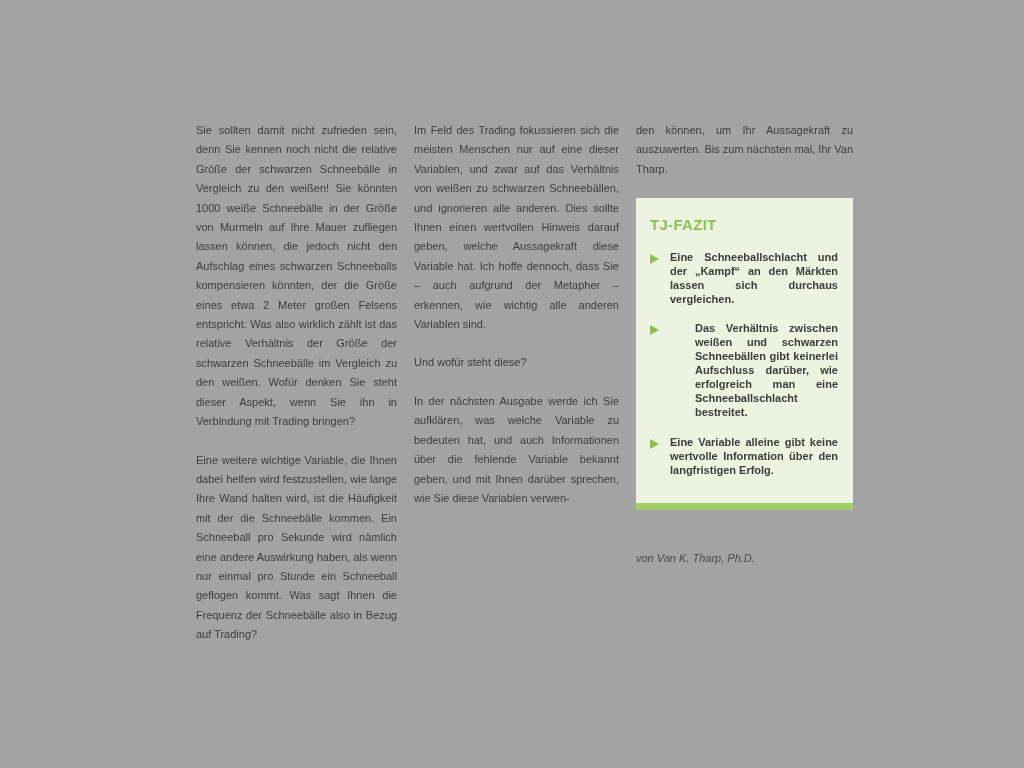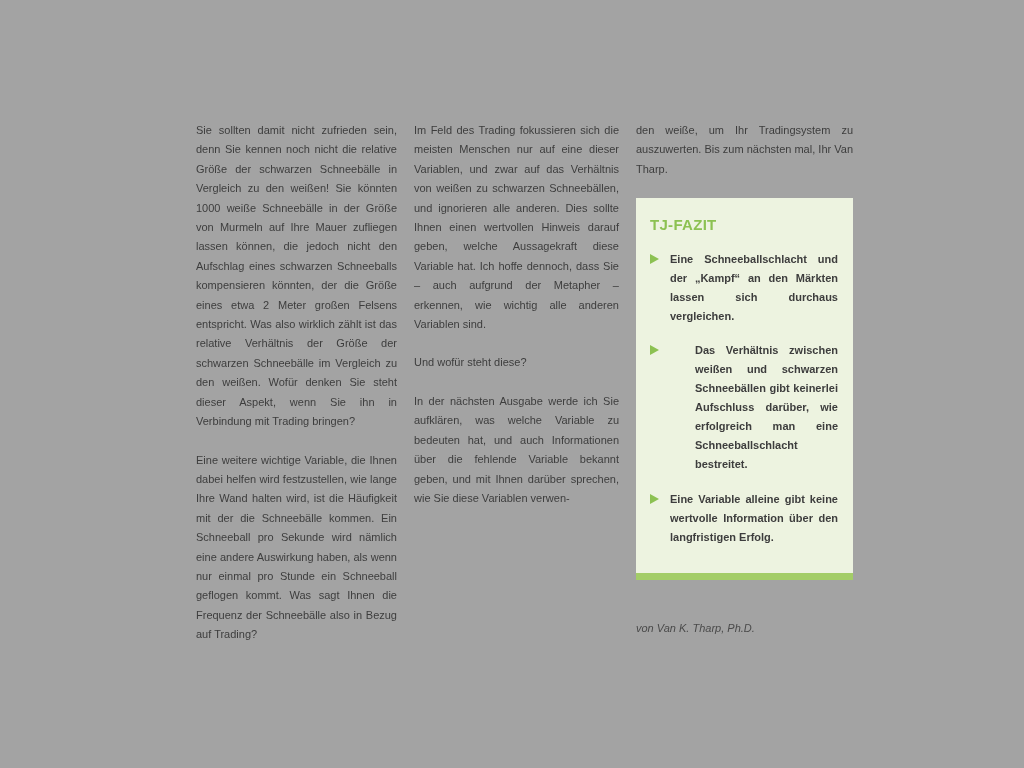--- a/index.html
+++ b/index.html
@@ -70,21 +70,21 @@
     border-top: 5.5px solid transparent;
     border-bottom: 5.5px solid transparent;
     margin-top: 4px;
     margin-right: 2px;
   }
   .fazit-text {
     display: block;
     margin-left: 9px;
     font-weight: bold;
     font-size: 11px;
-    line-height: 19px;
+    line-height: 14px;
     color: #3d3d3d;
     text-align: justify;
     hyphens: auto;
     -webkit-hyphens: auto;
   }
   .fazit-bar {
     height: 7px;
     background: #a3cd67;
   }
   .byline {
@@ -107,21 +107,21 @@
       <p class="para">Eine weitere wichtige Variable, die Ihnen dabei helfen wird festzustellen, wie lange Ihre Wand halten wird, ist die Häufigkeit mit der die Schneebälle kommen. Ein Schneeball pro Sekunde wird nämlich eine andere Auswirkung haben, als wenn nur einmal pro Stunde ein Schneeball geflogen kommt. Was sagt Ihnen die Frequenz der Schneebälle also in Bezug auf Trading?</p>
     </div>
 
     <div class="col col2">
       <p class="para">Im Feld des Trading fokussieren sich die meisten Menschen nur auf eine dieser Variablen, und zwar auf das Verhältnis von weißen zu schwarzen Schneebällen, und ignorieren alle anderen. Dies sollte Ihnen einen wertvollen Hinweis darauf geben, welche Aussagekraft diese Variable hat. Ich hoffe dennoch, dass Sie – auch aufgrund der Metapher – erkennen, wie wichtig alle anderen Variablen sind.</p>
       <p class="para">Und wofür steht diese?</p>
       <p class="para">In der nächsten Ausgabe werde ich Sie aufklären, was welche Variable zu bedeuten hat, und auch Informationen über die fehlende Variable bekannt geben, und mit Ihnen darüber sprechen, wie Sie diese Variablen verwen-</p>
     </div>
 
     <div class="col col3">
-      <p class="para">den weiße, um Ihr Tradingsystem zu auszuwerten. Bis zum nächsten mal, Ihr Van Tharp.</p>
+      <p class="para">den können, um Ihr Aussagekraft zu auszuwerten. Bis zum nächsten mal, Ihr Van Tharp.</p>
 
       <div class="fazit-wrap">
         <div class="fazit">
           <div class="fazit-title">TJ-FAZIT</div>
 
           <div class="fazit-bullet">
             <span class="arrow"></span>
             <span class="fazit-text">Eine Schneeballschlacht und der „Kampf“ an den Märkten lassen sich durchaus vergleichen.</span>
           </div>
 

